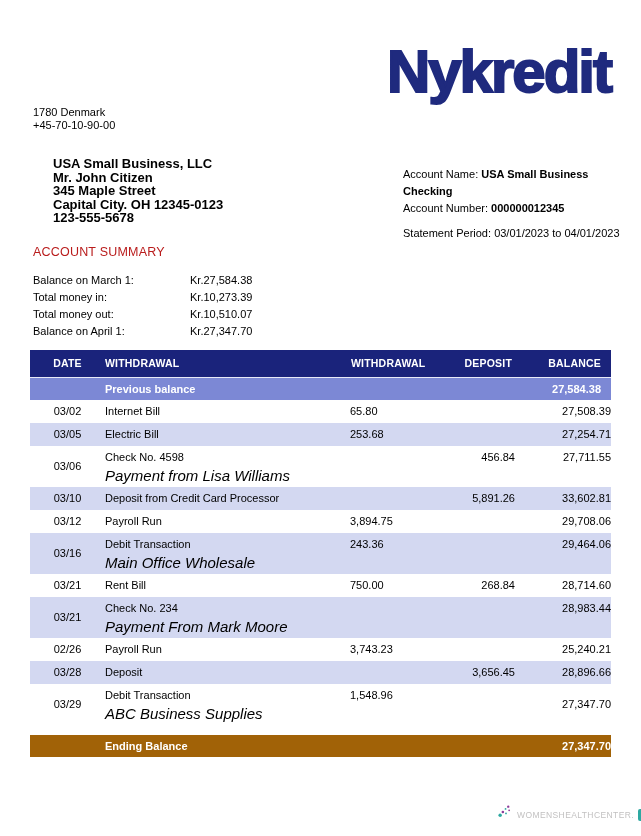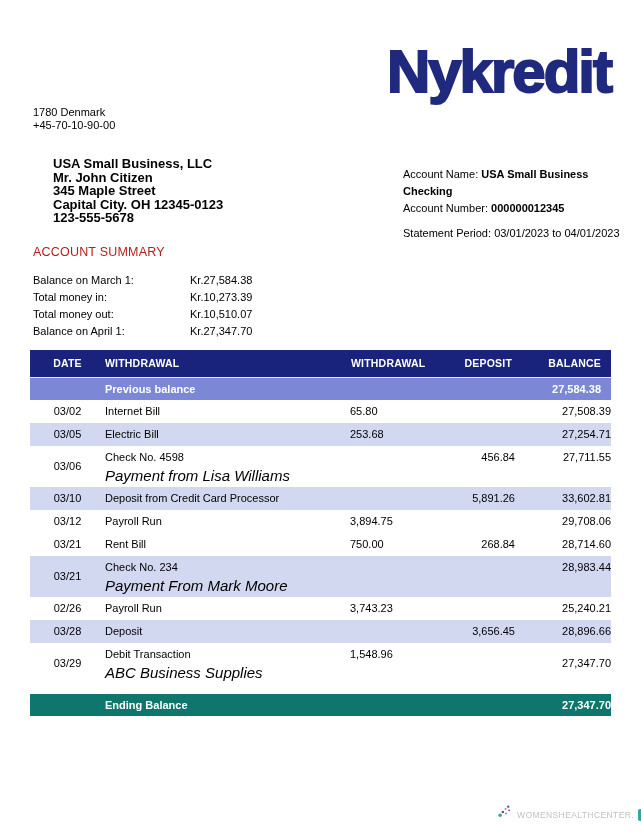--- a/index.html
+++ b/index.html
@@ -129,21 +129,21 @@
   .note {
     font-style: italic;
     font-size: 15px;
     line-height: 13px;
     padding-top: 5px;
   }
   .note:empty { display: none; }
 
   .spacer-row td { padding: 0; height: 8px; background: #ffffff; }
   .ending-row {
-    background: #0f766e;
+    background: #a16207;
     color: #ffffff;
     font-weight: bold;
   }
   .ending-row td { padding: 4.5px 0; vertical-align: middle; }
 
   
   .footer {
     position: absolute;
     left: 497px;
     top: 808px;
@@ -297,20 +297,30 @@
         <td class="c-date">03/12</td>
         <td class="c-desc">
           <div class="desc-main">Payroll Run</div>
 
         </td>
         <td class="c-wd">3,894.75</td>
         <td class="c-dep"></td>
         <td class="c-bal">29,708.06</td>
       </tr>
 
+      <tr class="alt">
+        <td class="c-date">03/16</td>
+        <td class="c-desc">
+          <div class="desc-main">Debit Transaction</div>
+          <div class="note">Main Office Wholesale</div>
+        </td>
+        <td class="c-wd">243.36</td>
+        <td class="c-dep"></td>
+        <td class="c-bal">29,464.06</td>
+      </tr>
 
       <tr>
         <td class="c-date">03/21</td>
         <td class="c-desc">
           <div class="desc-main">Rent Bill</div>
 
         </td>
         <td class="c-wd">750.00</td>
         <td class="c-dep">268.84</td>
         <td class="c-bal">28,714.60</td>

